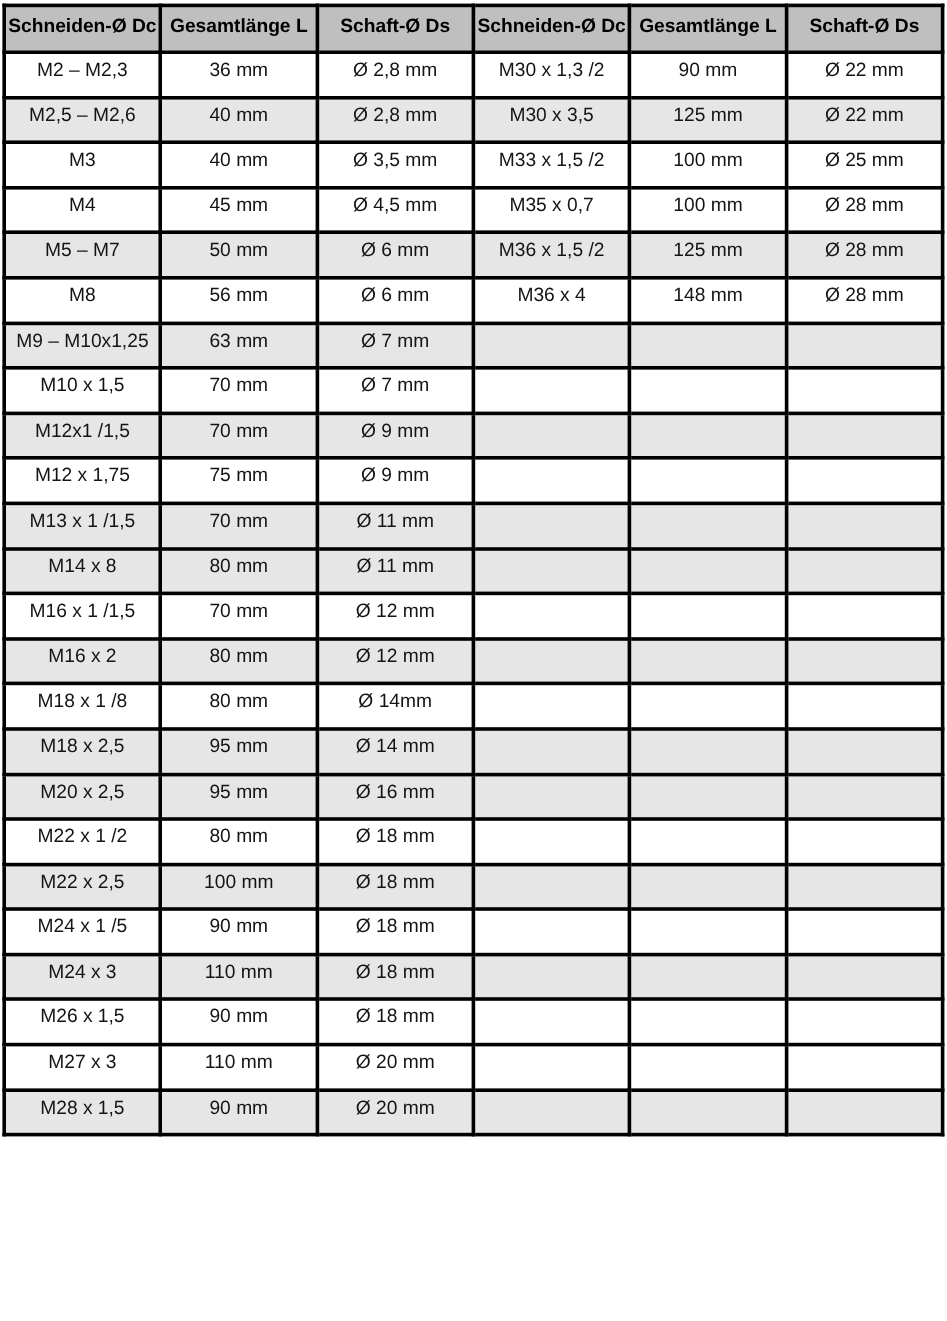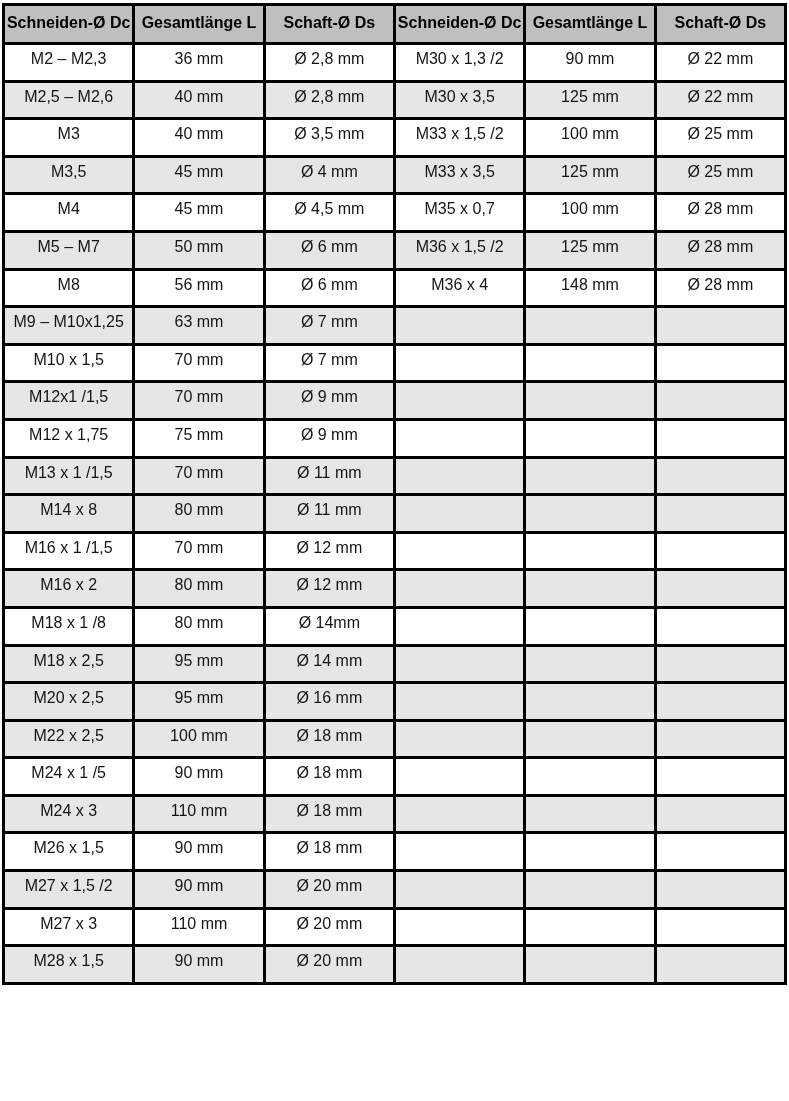--- a/index.html
+++ b/index.html
@@ -84,28 +84,20 @@
           <td>Ø 22 mm</td>
         </tr>
         <tr>
           <td>M3</td>
           <td>40 mm</td>
           <td>Ø 3,5 mm</td>
           <td>M33 x 1,5 /2</td>
           <td>100 mm</td>
           <td>Ø 25 mm</td>
         </tr>
-        <tr class="alt">
-          <td>M3,5</td>
-          <td>45 mm</td>
-          <td>Ø 4 mm</td>
-          <td>M33 x 3,5</td>
-          <td>125 mm</td>
-          <td>Ø 25 mm</td>
-        </tr>
         <tr>
           <td>M4</td>
           <td>45 mm</td>
           <td>Ø 4,5 mm</td>
           <td>M35 x 0,7</td>
           <td>100 mm</td>
           <td>Ø 28 mm</td>
         </tr>
         <tr class="alt">
           <td>M5 – M7</td>
@@ -204,20 +196,28 @@
           <td></td>
         </tr>
         <tr class="alt">
           <td>M20 x 2,5</td>
           <td>95 mm</td>
           <td>Ø 16 mm</td>
           <td></td>
           <td></td>
           <td></td>
         </tr>
+        <tr>
+          <td>M22 x 1 /2</td>
+          <td>80 mm</td>
+          <td>Ø 18 mm</td>
+          <td></td>
+          <td></td>
+          <td></td>
+        </tr>
         <tr class="alt">
           <td>M22 x 2,5</td>
           <td>100 mm</td>
           <td>Ø 18 mm</td>
           <td></td>
           <td></td>
           <td></td>
         </tr>
         <tr>
           <td>M24 x 1 /5</td>
@@ -232,28 +232,20 @@
           <td>110 mm</td>
           <td>Ø 18 mm</td>
           <td></td>
           <td></td>
           <td></td>
         </tr>
         <tr>
           <td>M26 x 1,5</td>
           <td>90 mm</td>
           <td>Ø 18 mm</td>
-          <td></td>
-          <td></td>
-          <td></td>
-        </tr>
-        <tr class="alt">
-          <td>M27 x 1,5 /2</td>
-          <td>90 mm</td>
-          <td>Ø 20 mm</td>
           <td></td>
           <td></td>
           <td></td>
         </tr>
         <tr>
           <td>M27 x 3</td>
           <td>110 mm</td>
           <td>Ø 20 mm</td>
           <td></td>
           <td></td>

